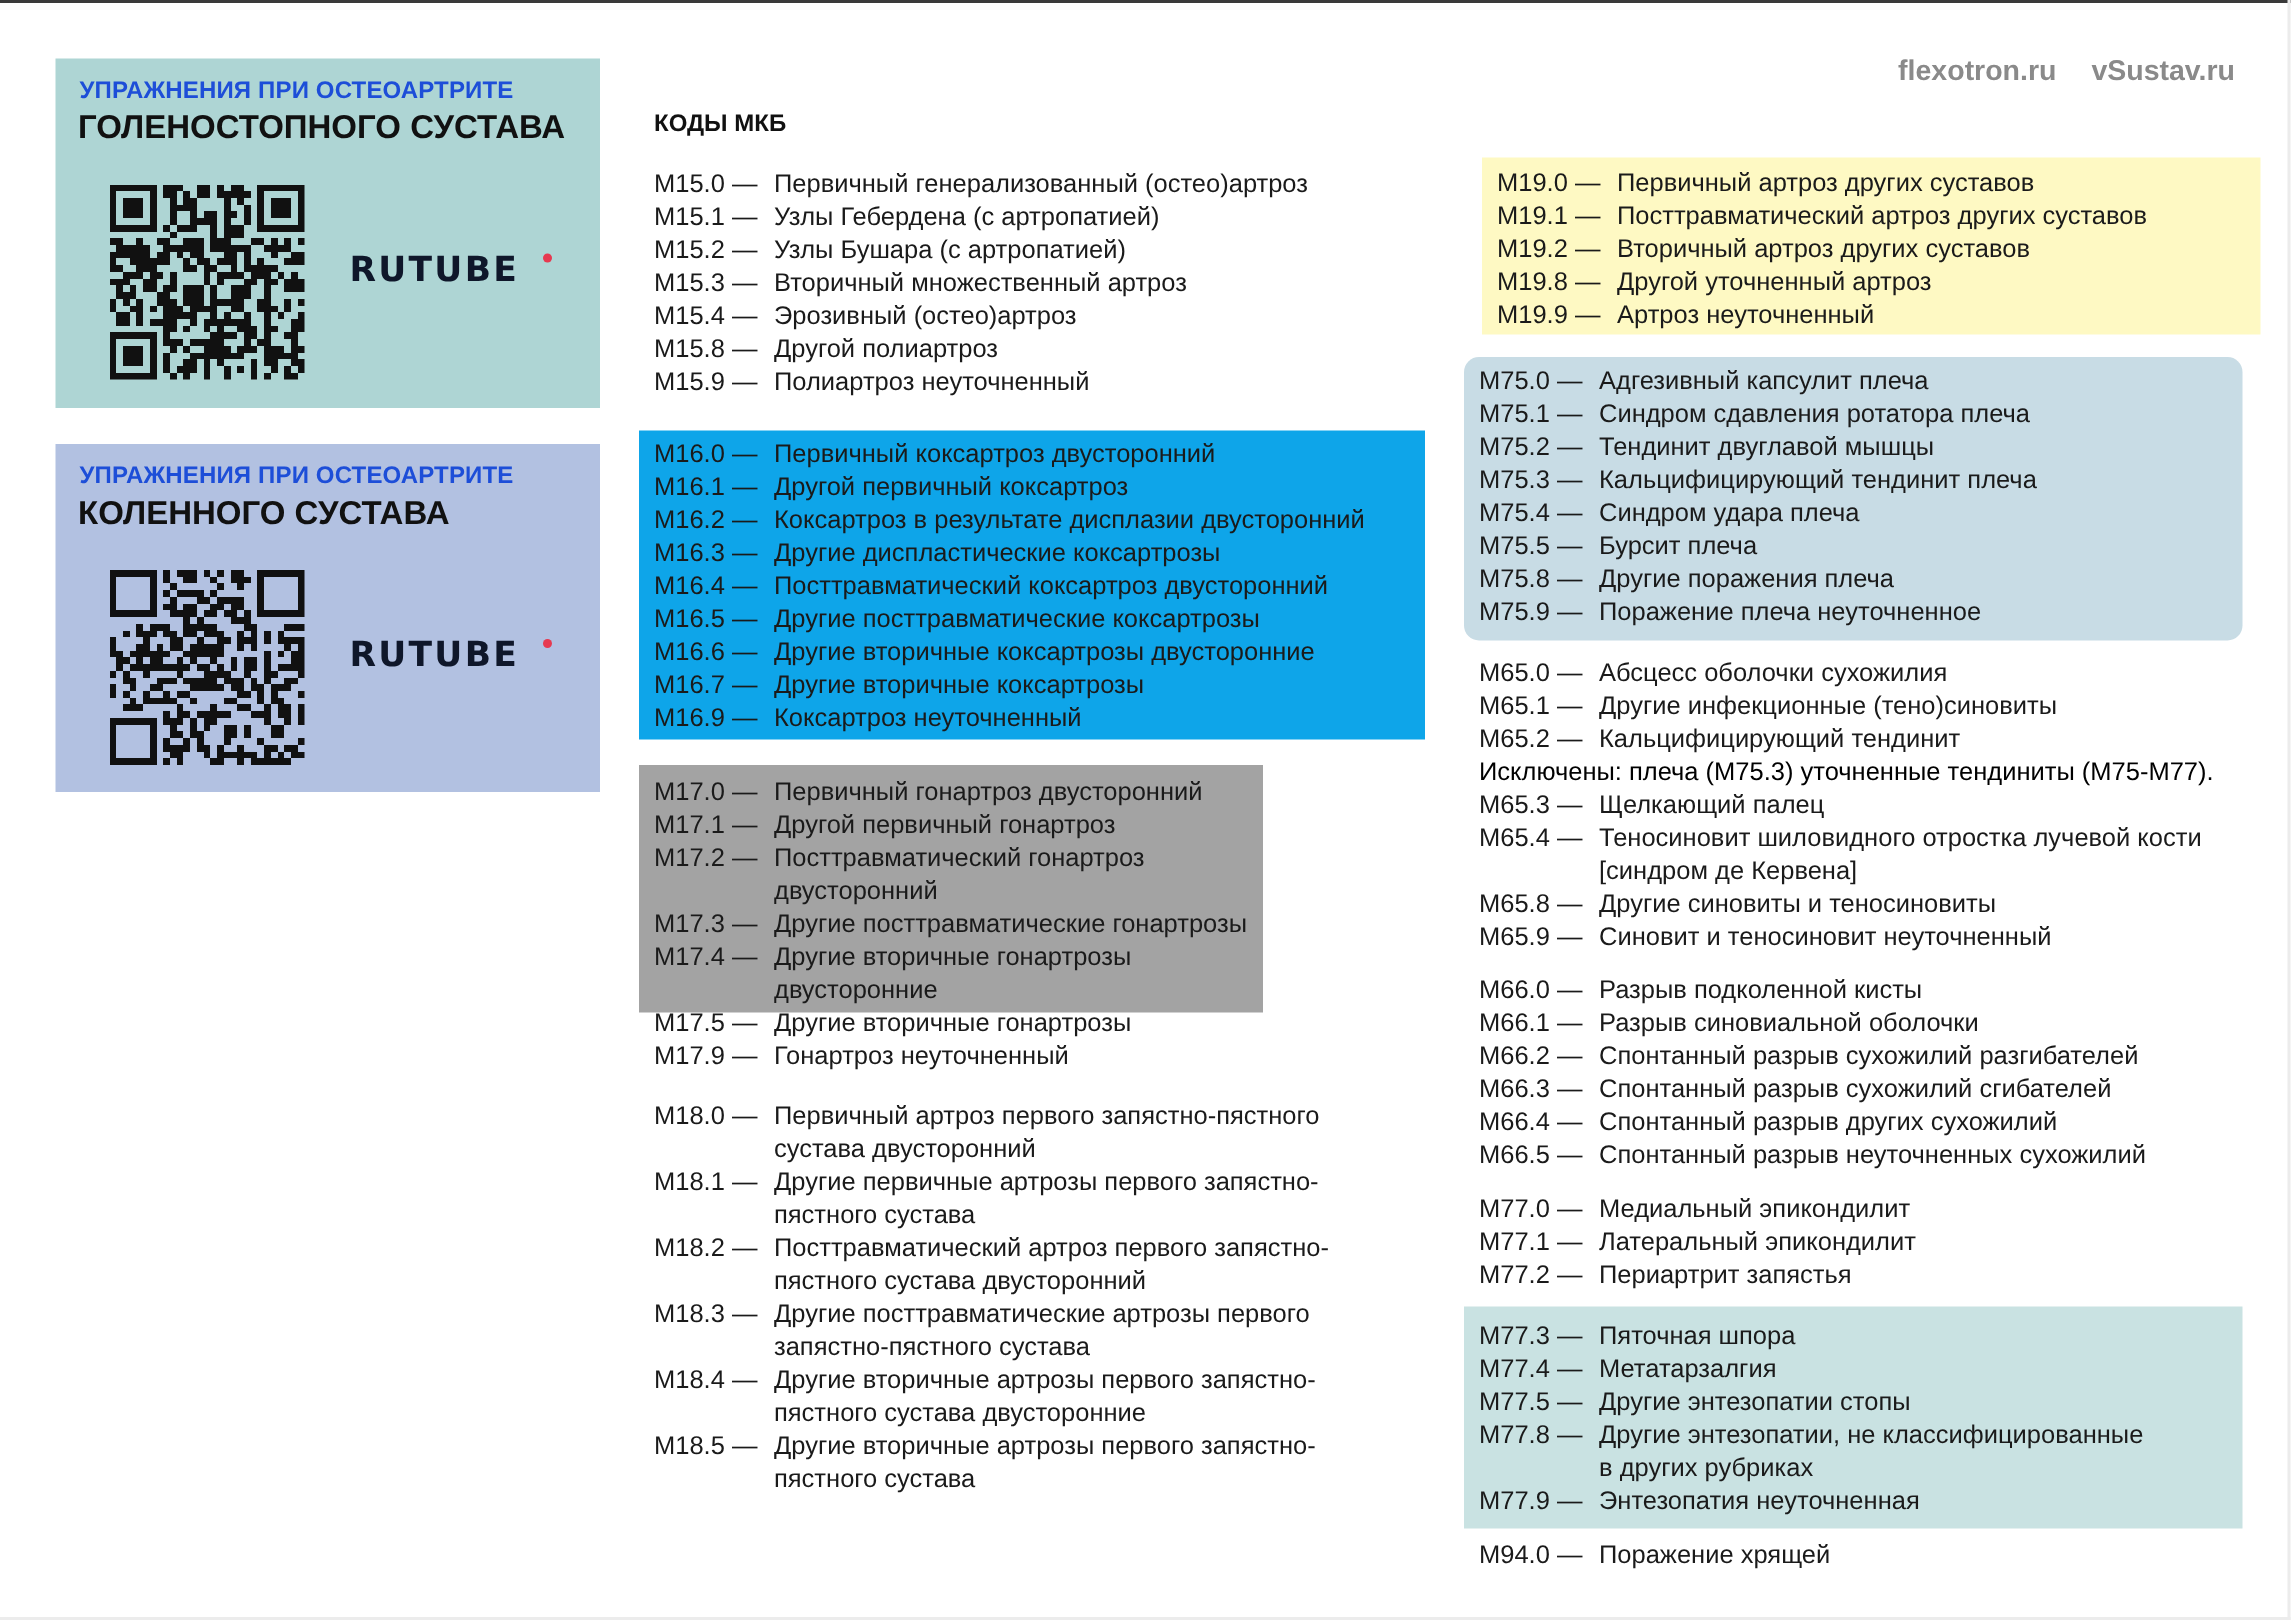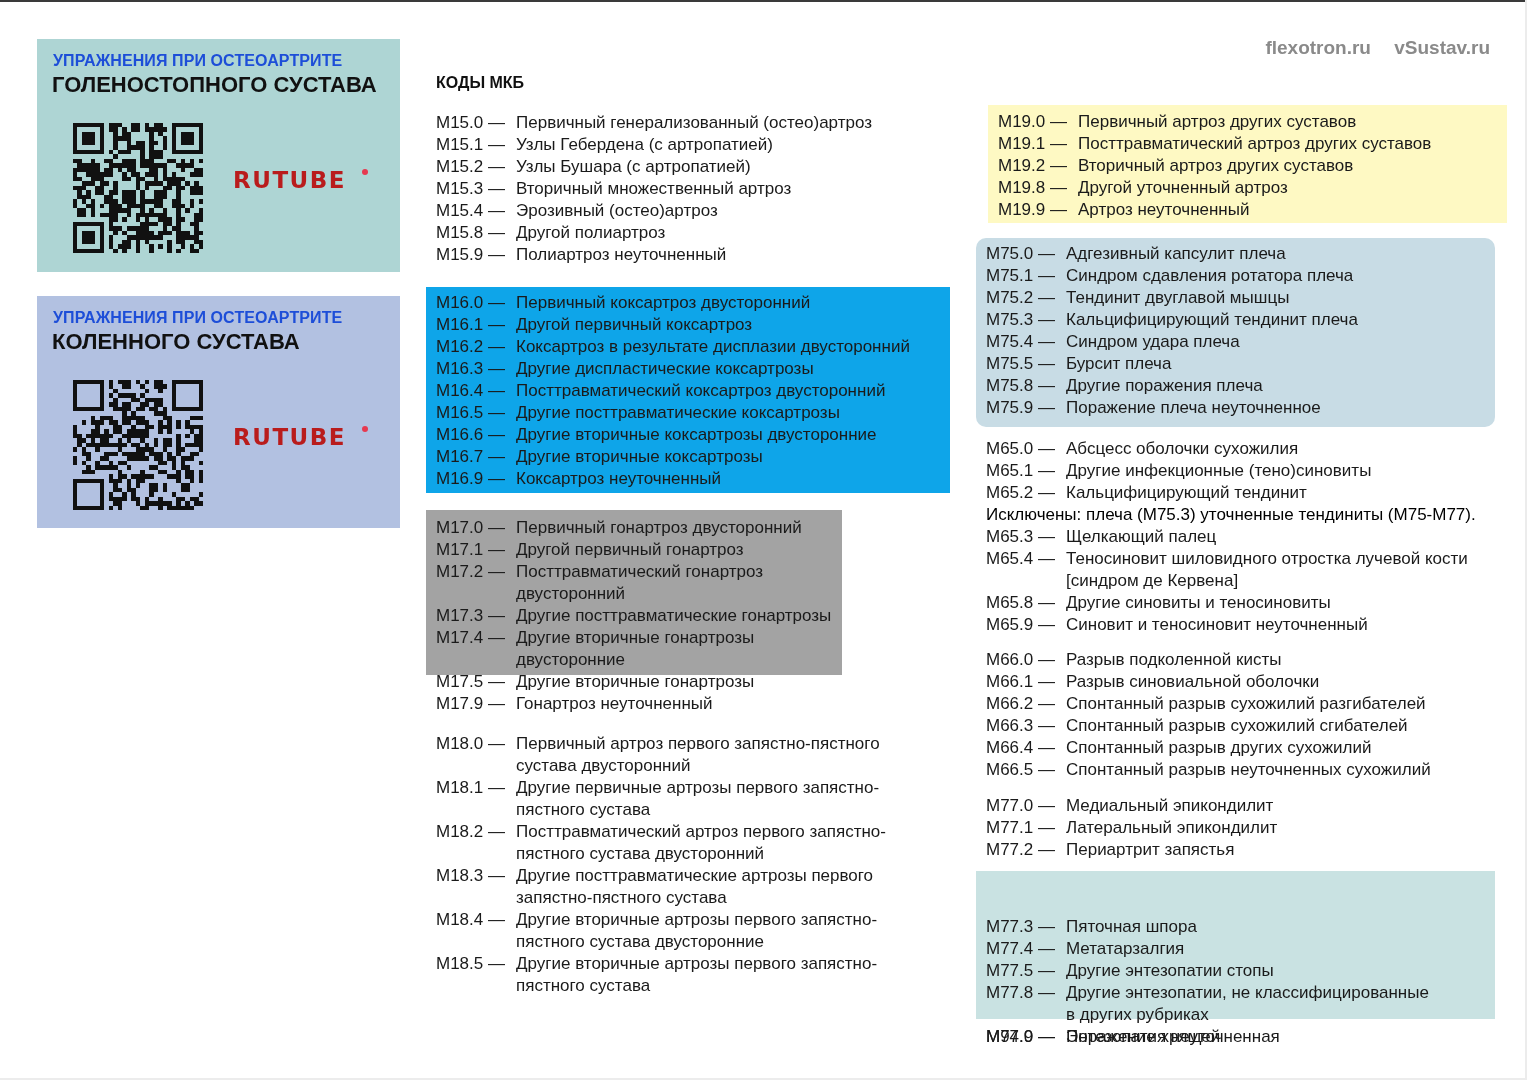--- a/index.html
+++ b/index.html
@@ -10,21 +10,21 @@
   .topline { position:absolute; left:0; top:0; width:1527px; height:2px; background:#3a3a3a; }
   .rightline { position:absolute; right:0; top:0; width:2px; height:1080px; background:#ececec; }
   .bottomline { position:absolute; left:0; bottom:0; width:1527px; height:2px; background:#ececec; }
 
   .card { position:absolute; left:37px; width:363px; }
   .card.ankle { top:39px; height:233px; background:#aed5d4; }
   .card.knee { top:296px; height:232px; background:#b2c1e1; }
   .card .sub { position:absolute; left:16px; top:13px; font-size:16px; font-weight:bold; letter-spacing:0.1px; color:#1d4ed8; white-space:nowrap; }
   .card .main { position:absolute; left:15px; top:33px; font-size:22px; font-weight:bold; color:#111; white-space:nowrap; }
   .card .qr { position:absolute; left:36px; top:84px; width:130px; height:130px; }
-  .card .rutube { position:absolute; left:196px; top:128px; font-size:23px; font-weight:bold; color:#b91c1c; letter-spacing:1.5px; font-family:"DejaVu Sans", sans-serif; }
+  .card .rutube { position:absolute; left:196px; top:128px; font-size:23px; font-weight:bold; color:#0f172a; letter-spacing:1.5px; font-family:"DejaVu Sans", sans-serif; }
   .card .rutube-dot { position:absolute; left:325px; top:130px; width:6px; height:6px; border-radius:50%; background:#e63950; }
 
   .sites { position:absolute; top:37px; right:37px; font-size:19px; font-weight:bold; color:#8a8a8a; white-space:nowrap; }
   .sites span { margin-left:18px;text-align:right; }
 
   .title { position:absolute; left:436px; top:74px; font-size:16px; font-weight:bold; color:#111; }
 
   .block { position:absolute; padding:0; }
   .row { display:flex; font-size:17px; line-height:22px; white-space:nowrap; color:#1a1a1a; }
   .row .code { width:80px; flex:none; }
@@ -39,21 +39,21 @@
   #b17 .inner { top:7px; }
 
   #b19 { left:976px; top:105px; width:519px; height:118px; background:#fef9c3;margin-left:12px; }
   #b75 { left:976px; top:238px; width:519px; height:189px; background:#c8dce5;border-radius:10px; }
   #b19 .inner, #b75 .inner { position:absolute; left:10px; top:6px; }
   #b75 .inner { top:5px; }
   #b65 { left:986px; top:438px; }
   #b66 { left:986px; top:649px; }
   #b77a { left:986px; top:795px; }
   #b77b { left:976px; top:871px; width:519px; height:148px; background:#c9e2e2; }
-  #b77b .inner { position:absolute; left:10px; top:9px;margin-top:36px; }
+  #b77b .inner { position:absolute; left:10px; top:9px; }
   #b94 { left:986px; top:1026px; }
 </style>
 </head>
 <body>
 
 <div class="topline"></div>
 <div class="rightline"></div>
 <div class="bottomline"></div>
 
 <div class="card ankle">

